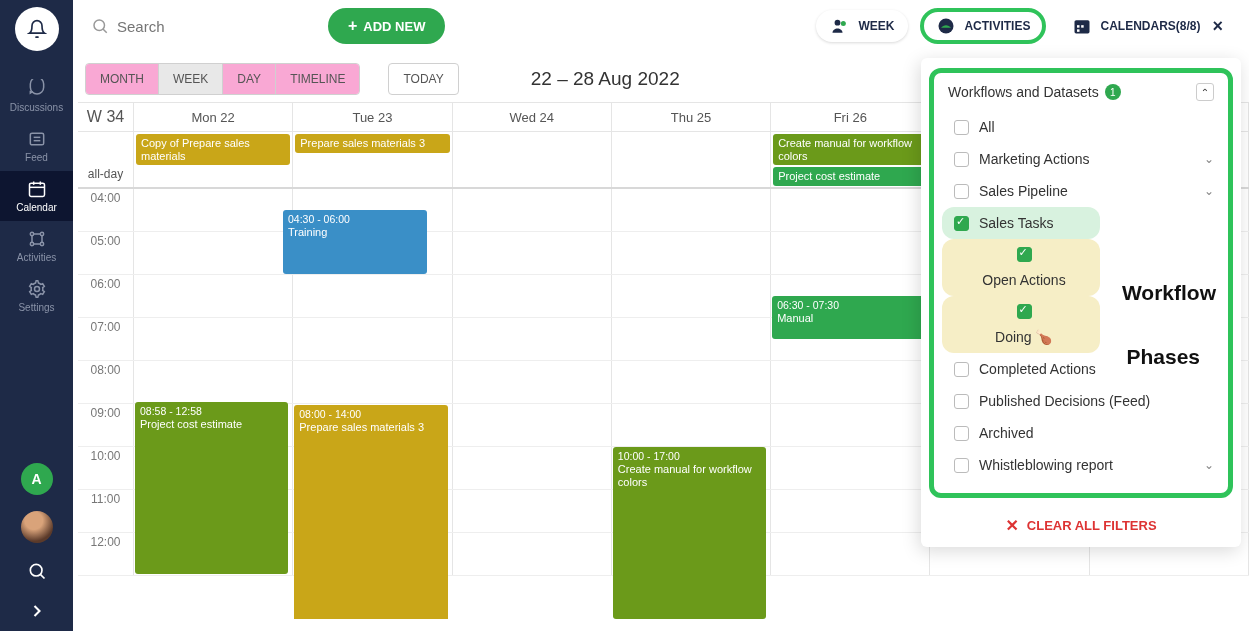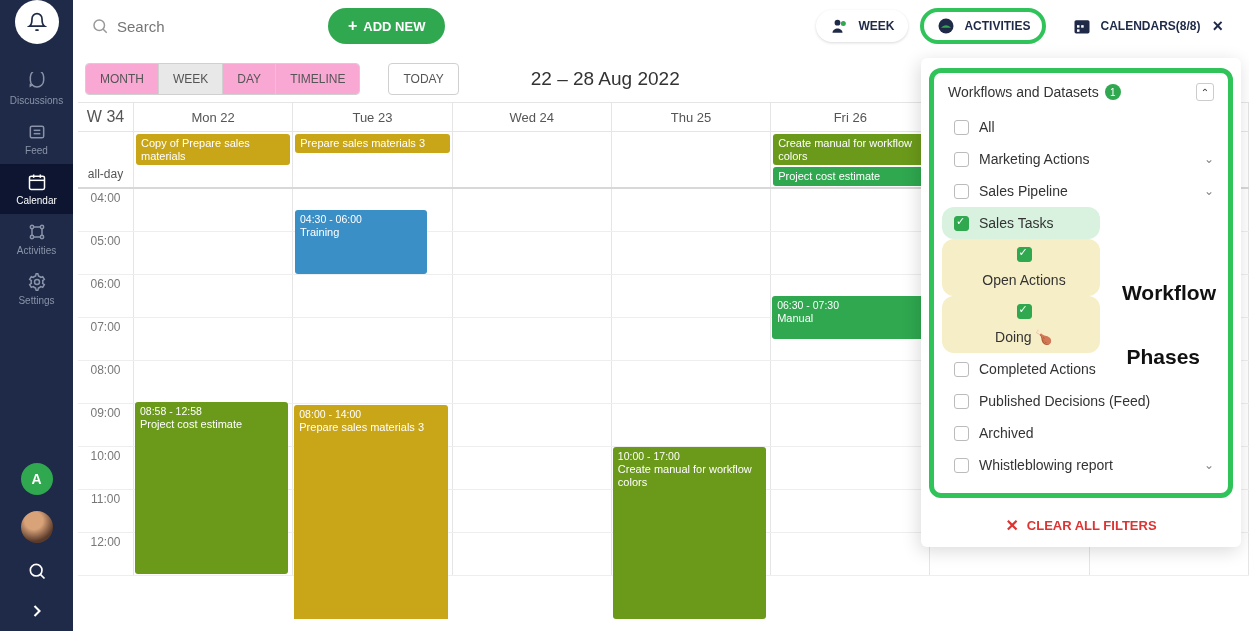--- a/index.html
+++ b/index.html
@@ -1,19 +1,19 @@
 <!DOCTYPE html>
 <html><head>
 <meta charset="utf-8">
 <style>
 * { box-sizing: border-box; margin: 0; padding: 0; }
 body { font-family: -apple-system, BlinkMacSystemFont, "Segoe UI", Arial, sans-serif; background: #fff; width: 1249px; height: 631px; overflow: hidden; position: relative; }
 
 
-.sidebar { position: absolute; left: 0; top: 0; width: 73px; height: 631px; background: #1e2a47; display: flex; flex-direction: column; align-items: center; padding-top: 0; }
+.sidebar { position: absolute; left: 0; top: 0; width: 73px; height: 631px; background: #1e2a47; display: flex; flex-direction: column; align-items: center; padding-top: 7px; }
 .sidebar-bell { width: 44px; height: 44px; border-radius: 50%; background: #fff; display: flex; align-items: center; justify-content: center; margin-bottom: 20px; }
 .sidebar-item { width: 73px; display: flex; flex-direction: column; align-items: center; justify-content: center; padding: 8px 0; color: #8a93a8; font-size: 10px; cursor: pointer; }
 .sidebar-item.active { background: #0d1530; color: #fff; }
 .sidebar-item .ic { margin-bottom: 3px; }
 .sidebar-spacer { flex: 1; }
 .avatar-a { width: 32px; height: 32px; border-radius: 50%; background: #2fa84f; color: #fff; display: flex; align-items: center; justify-content: center; font-weight: 600; font-size: 14px; margin: 8px 0; }
 .avatar-img { width: 32px; height: 32px; border-radius: 50%; background: radial-gradient(circle at 40% 30%, #d9a37a 30%, #5b3a2a 70%); margin: 8px 0; }
 .sidebar-search, .sidebar-chev { color: #fff; margin: 10px 0; cursor: pointer; }
 
 
@@ -315,21 +315,21 @@
           <div class="time-cell"></div>
           <div class="time-cell"></div>
           <div class="time-cell"></div>
           <div class="time-cell"></div>
           <div class="time-cell"></div>
           <div class="time-cell"></div>
           <div class="time-cell"></div>
         </div>
       </div>
     <div class="events-layer" id="events-layer">
-        <div class="evt evt-blue" style="left: 161px; width: 132px; top: 21px; height: 64px;"><span class="tm">04:30 - 06:00</span><span class="ttl">Training</span></div>
+        <div class="evt evt-blue" style="left: 149px; width: 144px; top: 21px; height: 64px;"><span class="tm">04:30 - 06:00</span><span class="ttl">Training</span></div>
         <div class="evt evt-green" style="left: 638.143px; width: 153.286px; top: 107px; height: 43px;"><span class="tm">06:30 - 07:30</span><span class="ttl">Manual</span></div>
         <div class="evt evt-yellow" style="left: 160.286px; width: 153.286px; top: 172px; height: 258px;"><span class="tm">08:00 - 14:00</span><span class="ttl">Prepare sales materials 3</span></div>
         <div class="evt evt-olive" style="left: 1px; width: 153.286px; top: 213px; height: 172px;"><span class="tm">08:58 - 12:58</span><span class="ttl">Project cost estimate</span></div>
         <div class="evt evt-olive" style="left: 478.857px; width: 153.286px; top: 258px; height: 172px;"><span class="tm">10:00 - 17:00</span><span class="ttl">Create manual for workflow colors</span></div>
       </div>
   </div>
 </div>
 
 <div class="filters-panel">
   <div class="filters-inner">

